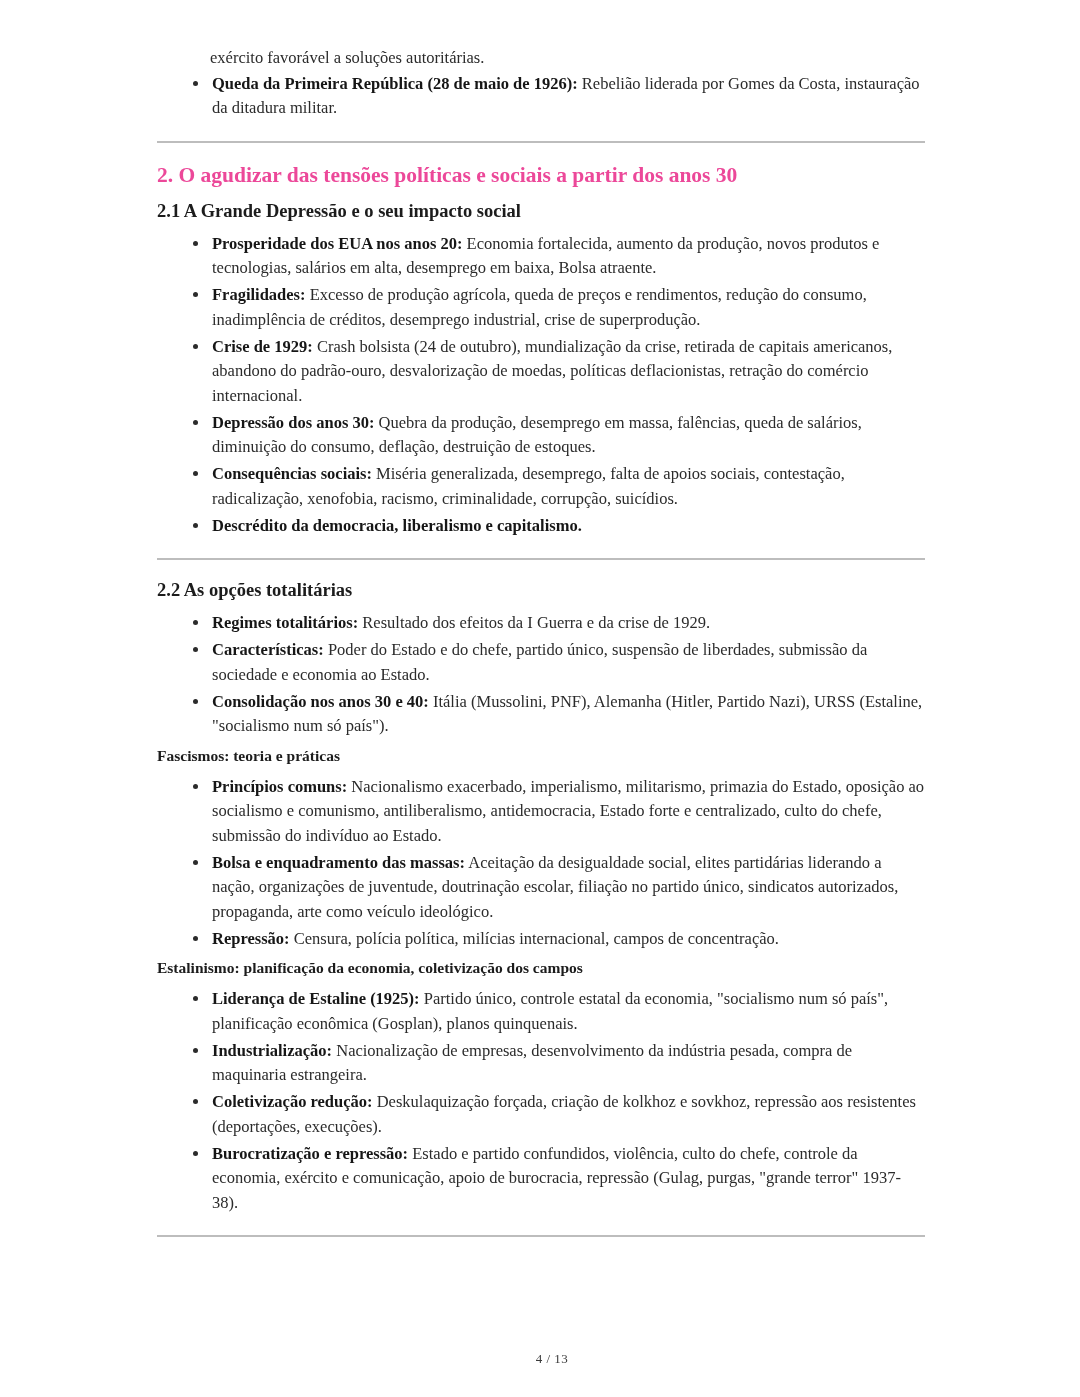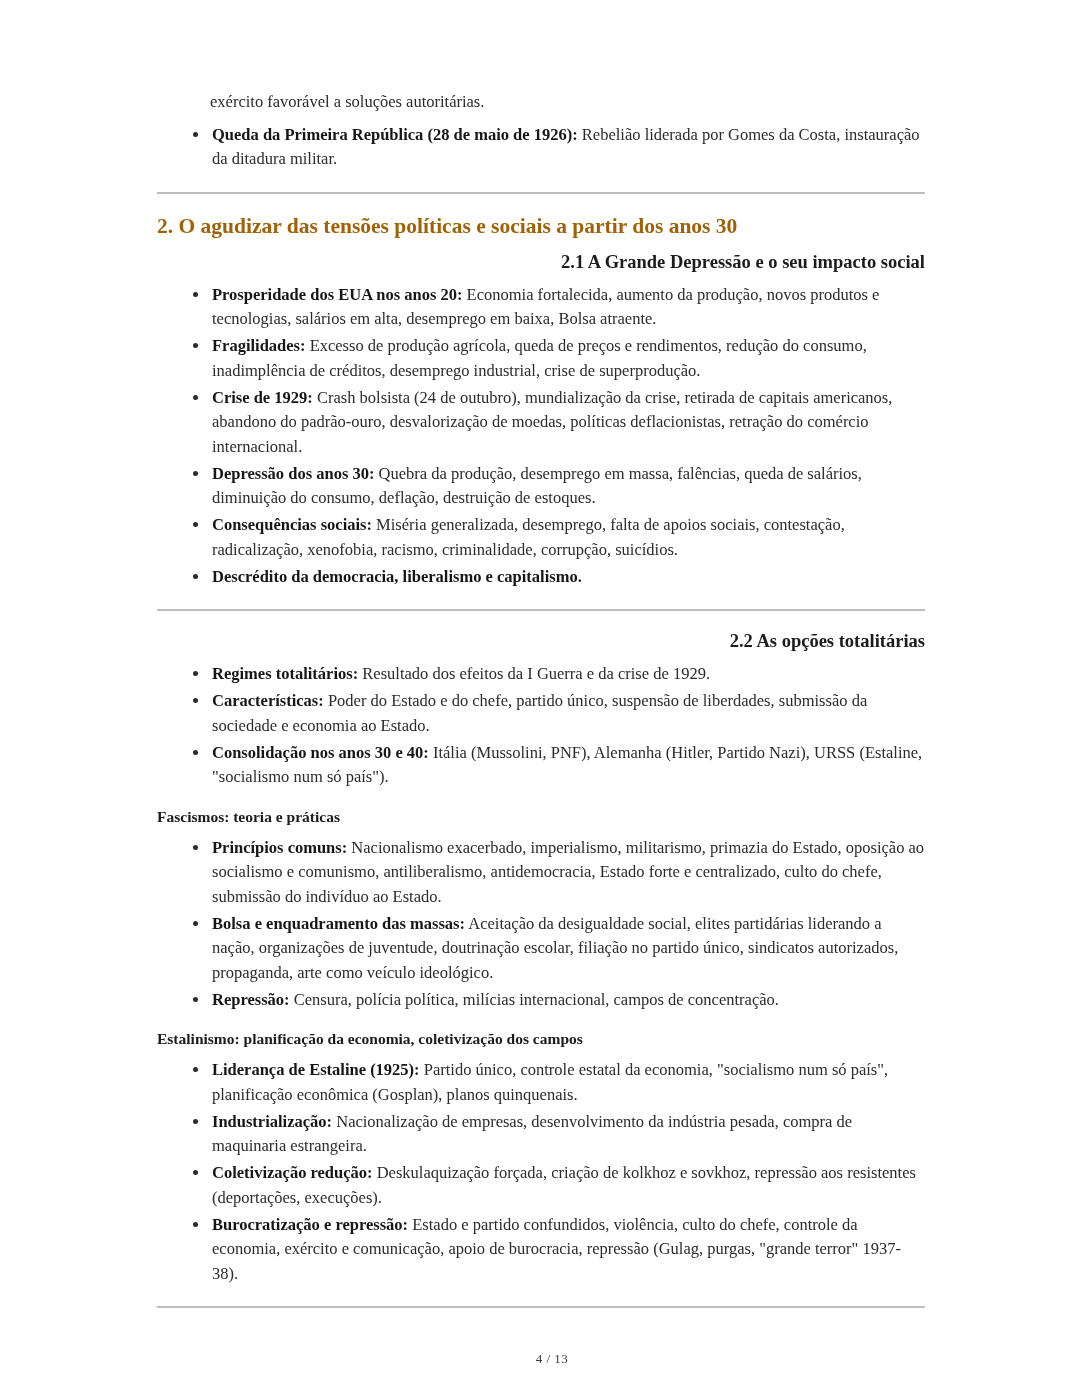--- a/index.html
+++ b/index.html
@@ -8,61 +8,60 @@
     width: 1080px;
     height: 1397px;
     position: relative;
     font-family: "Liberation Serif", "DejaVu Serif", serif;
     color: #2b2b2b;
     font-size: 16.5px;
     line-height: 24.5px;
     overflow: hidden;
   }
   .page {
-    padding: 90px 155px 0 157px;
+    padding: 46px 155px 0 157px;
   }
   .hang {
     margin-left: 53px;
   }
   ul.blist {
     list-style: disc outside;
     padding-left: 53px;
-    margin: 8px 0 2px 0;
+    margin: 1px 0 2px 0;
   }
   ul.blist li {
     margin-bottom: 2.5px;
     padding-left: 2px;
   }
   strong.term { color: #161616; font-weight: bold; }
   hr.divider {
     border: none;
     border-top: 2px solid #bdbdbd;
     margin: 20px 0 18px 0;
   }
   h2.sec {
     font-size: 21.5px;
     line-height: 28px;
-    color: #a16207;
+    color: #ec4899;
     font-weight: bold;
     margin: 0 0 10px 0;
   }
   h3.subsec {
     font-size: 18.5px;
     line-height: 25px;
     color: #1c1c1c;
     font-weight: bold;
     margin: 2px 0 8px 0;
-    text-align: right;
   }
   h4.subsubsec {
     font-size: 15.5px;
     line-height: 22px;
     color: #1c1c1c;
     font-weight: bold;
-    margin: 16px 0 8px 0;
+    margin: 6px 0 8px 0;
   }
   .footer {
     position: absolute;
     bottom: 26px;
     left: 12px;
     width: 100%;
     text-align: center;
     font-size: 13px;
     color: #3a3a3a;
     letter-spacing: 0.5px;

